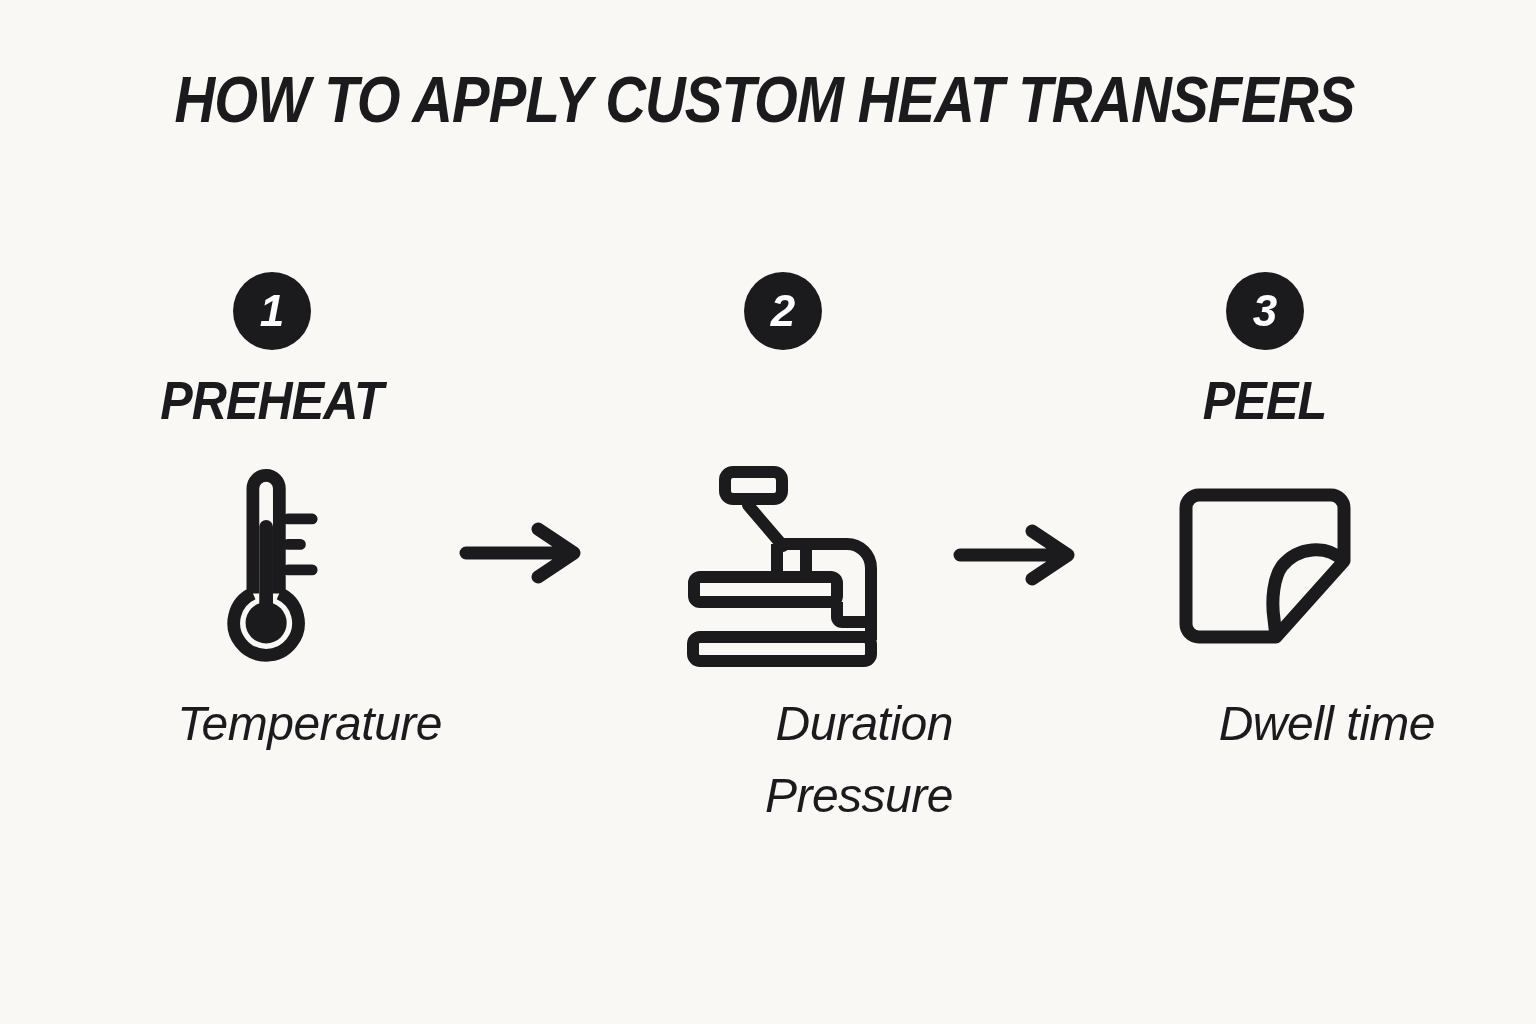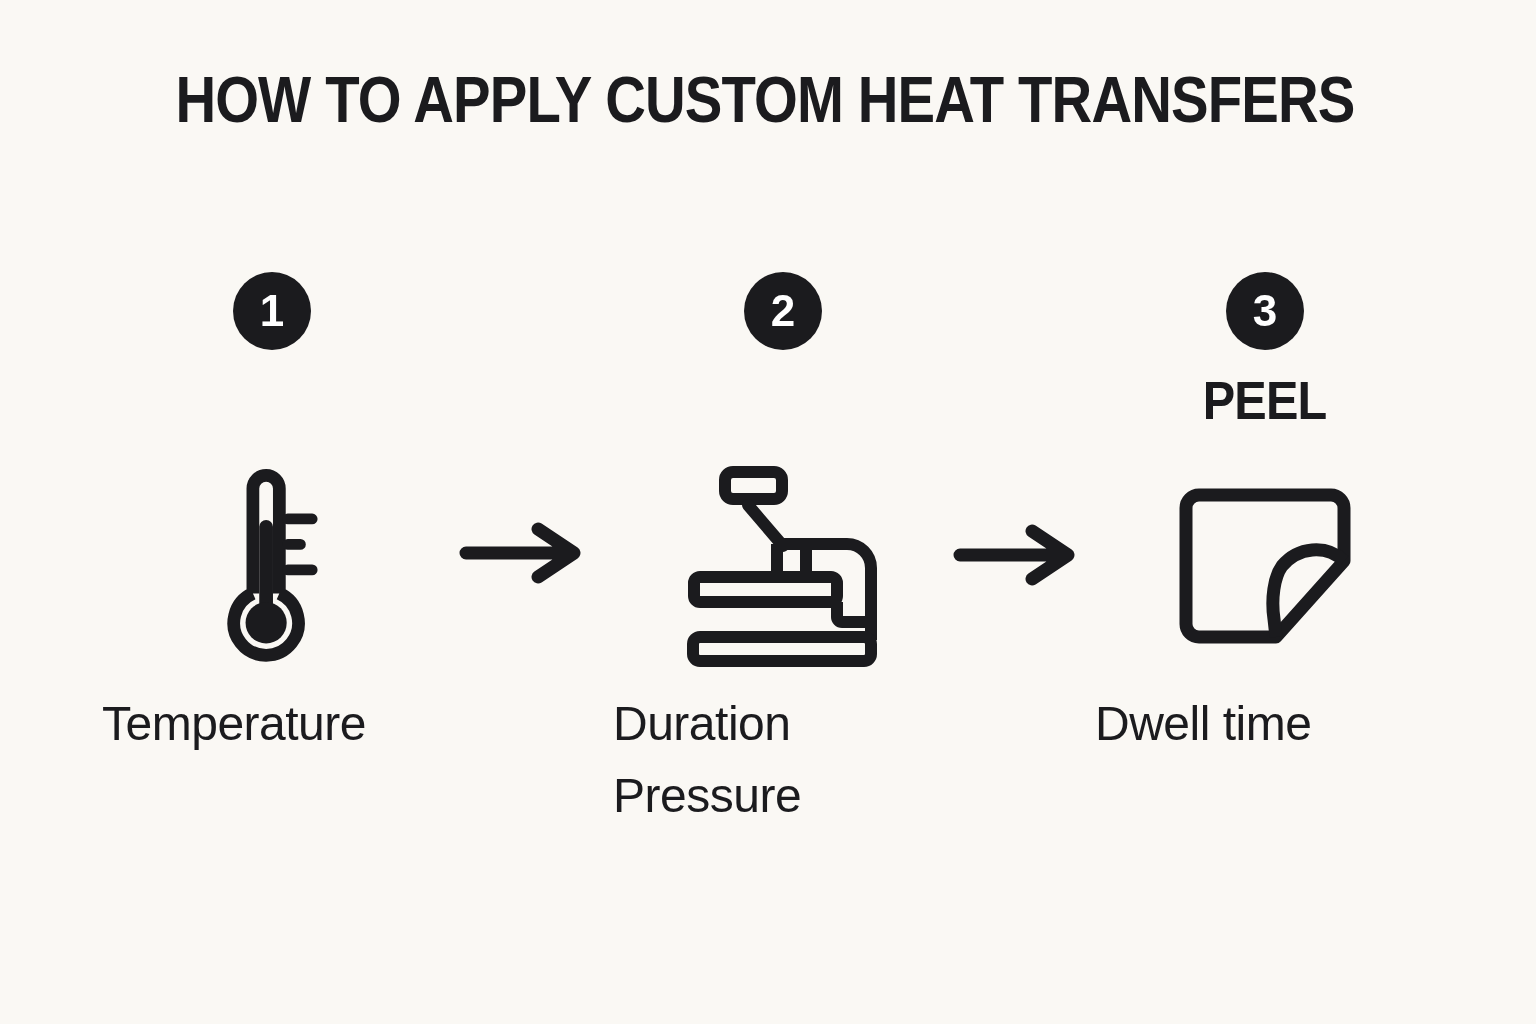--- a/index.html
+++ b/index.html
@@ -12,20 +12,21 @@
   body{
     background:var(--bg);
     font-family:"Liberation Sans", sans-serif;
     color:var(--ink);
     overflow:hidden;
   }
   .canvas{
     position:relative;
     width:1529px;height:1024px;
     background:var(--bg);
+    font-style:italic;
   }
   .title{
     position:absolute;
     top:68px;left:0;right:0;
     text-align:center;
     font-size:64px;
     font-weight:700;
     line-height:1;
     white-space:nowrap;
   }
@@ -71,21 +72,21 @@
   .icon-box{
     position:absolute;
     top:185px;left:0;right:0;
     height:215px;
     display:flex;align-items:center;justify-content:center;
   }
   .icon-box svg{color:var(--ink);}
   .caption{
     position:absolute;
     top:415px;left:0;right:0;
-    text-align:left;
+    text-align:right;
     font-size:48px;font-weight:400;
     line-height:72px;
     letter-spacing:-0.5px;
   }
   .arrow{
     position:absolute;
     color:var(--ink);
   }
   .arrow-1{left:458px;top:522px;}
   .arrow-2{left:952px;top:524px;}
@@ -95,20 +96,23 @@
 
 <div class="canvas">
 
   <h1 class="title">
     <span>HOW TO APPLY CUSTOM HEAT TRANSFERS</span>
   </h1>
 
   <section class="step step-1">
     <div class="badge">
       <span>1</span>
+    </div>
+    <div class="step-label">
+      <span>PREHEAT</span>
     </div>
     <div class="icon-box">
       <svg width="98" height="211" viewBox="0 0 100 215" fill="none">
         <path d="M 30.5 136 V 29 A 13.5 13.5 0 0 1 57.5 29 V 136 M 30.5 136 A 33 33 0 1 0 57.5 136" stroke="currentColor" stroke-width="13" stroke-linejoin="round"></path>
         <path d="M 44 68 V 152" stroke="currentColor" stroke-width="14" stroke-linecap="round"></path>
         <circle cx="44" cy="166" r="21" fill="currentColor"></circle>
         <path d="M 66 60 H 91 M 66 86 H 79 M 66 112 H 91" stroke="currentColor" stroke-width="11" stroke-linecap="round"></path>
       </svg>
     </div>
     <div class="caption">

